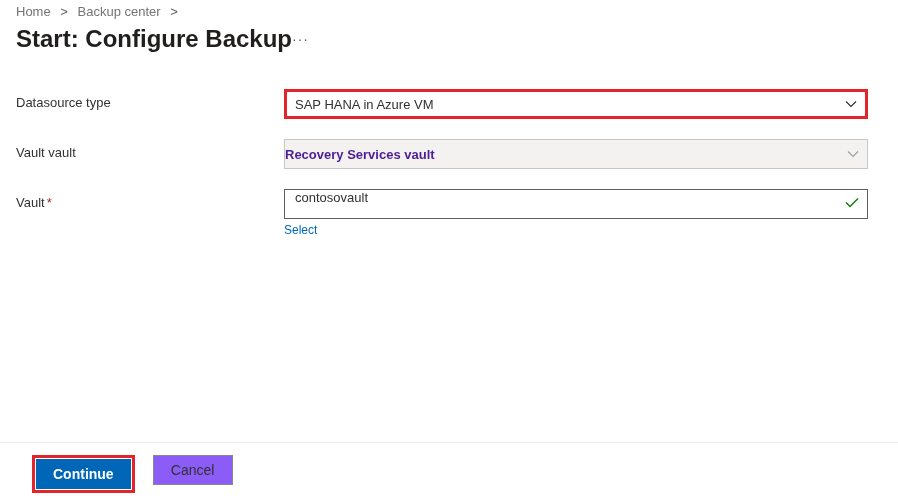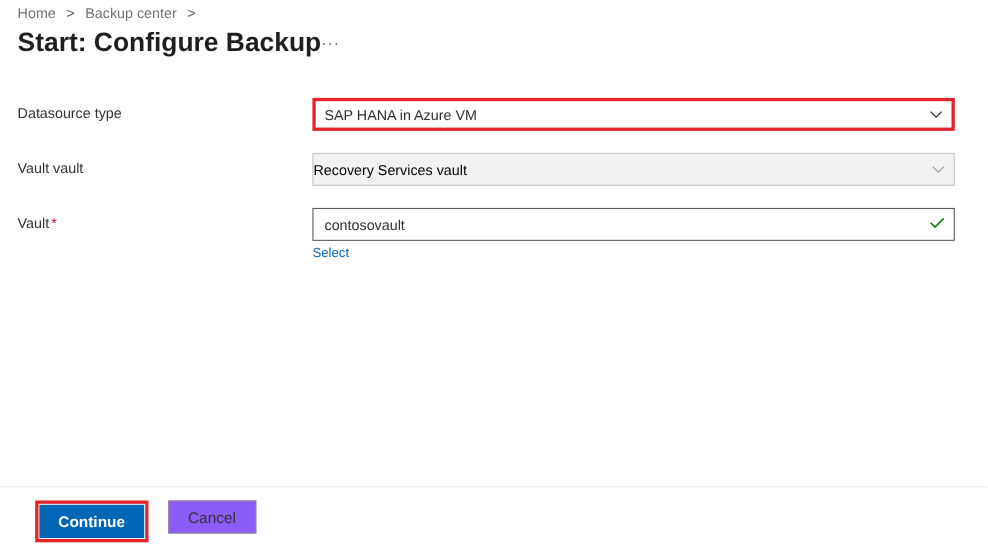--- a/index.html
+++ b/index.html
@@ -44,40 +44,40 @@
     display: flex;
     align-items: center;
     padding: 0 28px 0 0;
     cursor: pointer;
     font-size: 13px;
     color: #323130;
   }
   .select-box.highlight { border: 3px solid #e3242b; padding-left: 8px; }
   .select-box.disabled {
     background: #f3f2f1;
-    color: #000000;
+    color: #4c1d95;
     border-color: #c8c6c4;
     cursor: default;
+    font-weight: bold;
   }
   .chevron {
     position: absolute;
     right: 8px;
     top: 50%;
     transform: translateY(-50%);
   }
   .chevron svg { display: block; }
   .chevron.disabled svg path { stroke: #a19f9d; }
   .input-box {
     position: relative;
     width: 100%;
     height: 30px;
     border: 1px solid #605e5c;
     background: #fff;
     display: flex;
-    align-items: center;
     padding: 0 28px 0 10px;
     font-size: 13px;
     color: #323130;
   }
   .check-ok {
     position: absolute;
     right: 8px;
     top: 50%;
     transform: translateY(-50%);
   }

